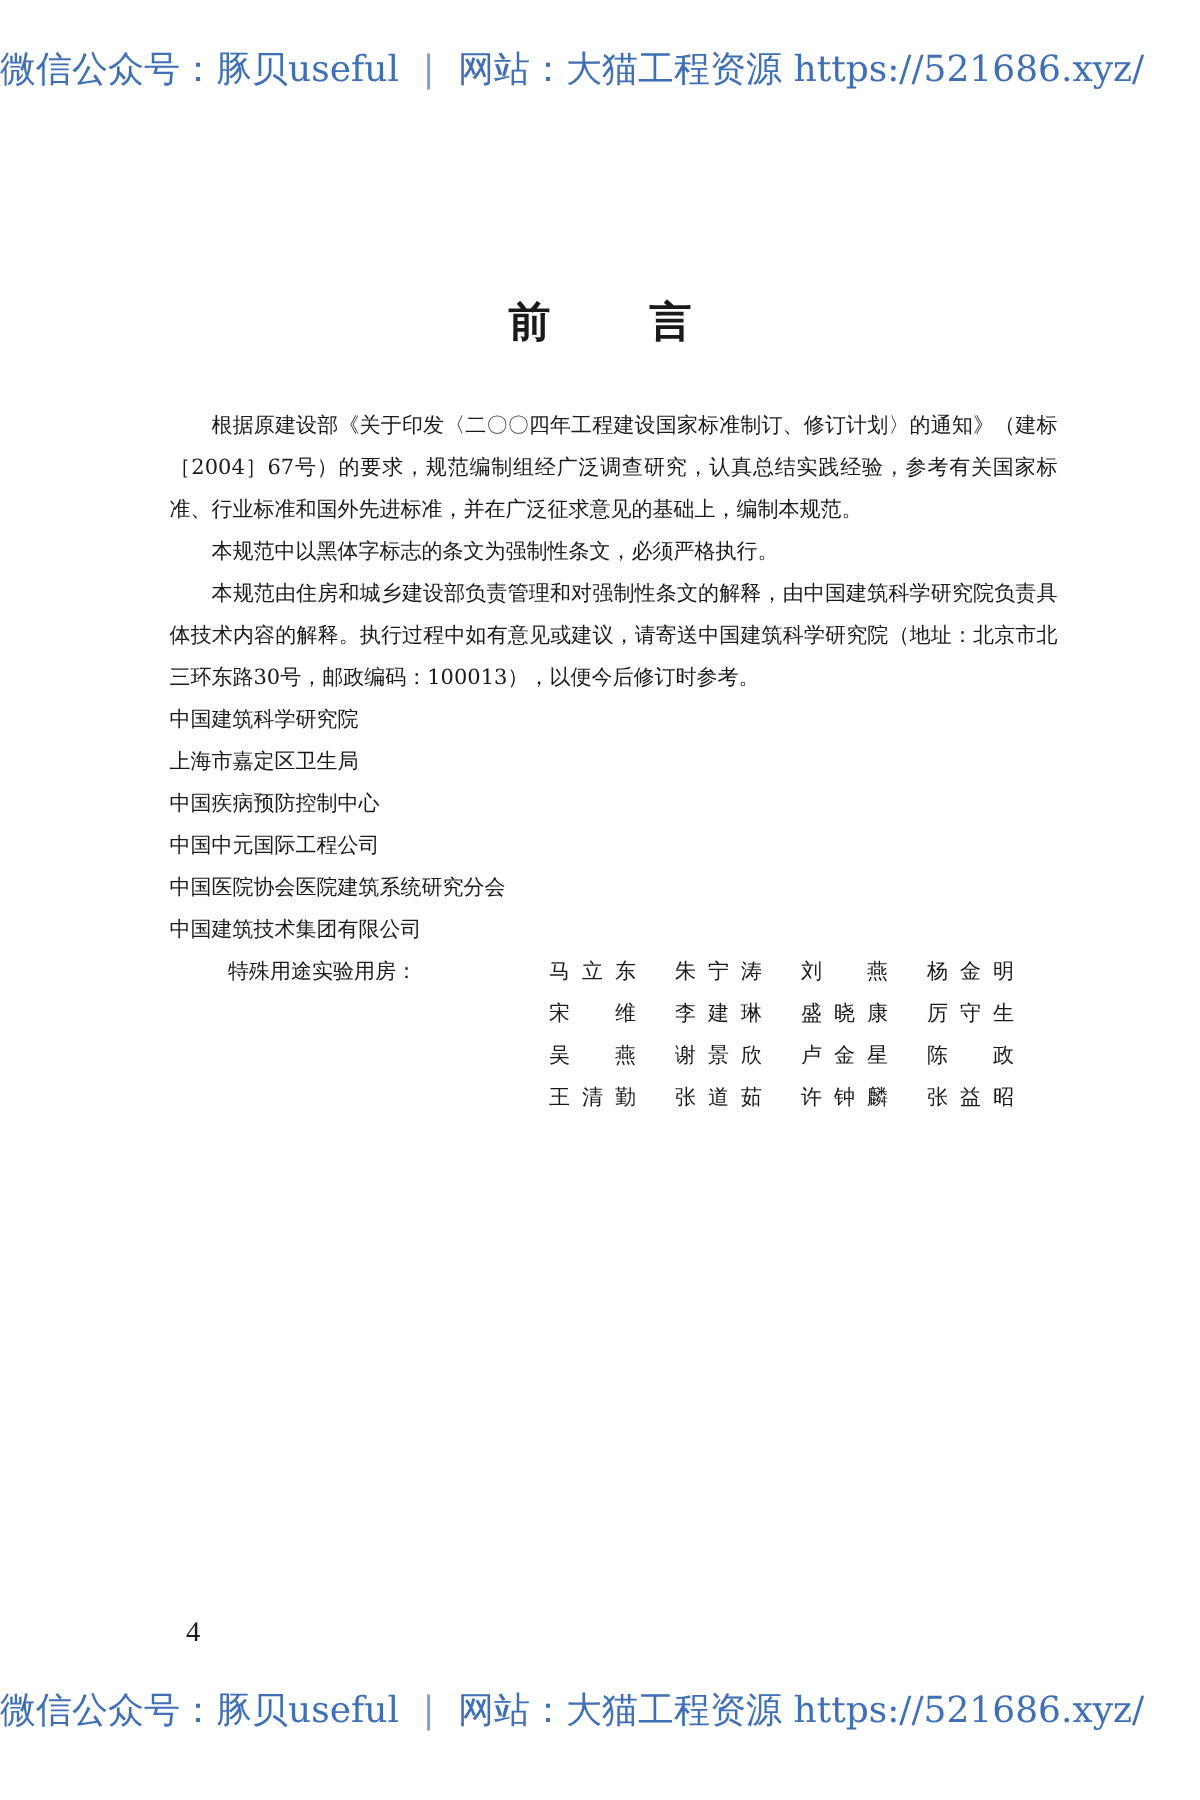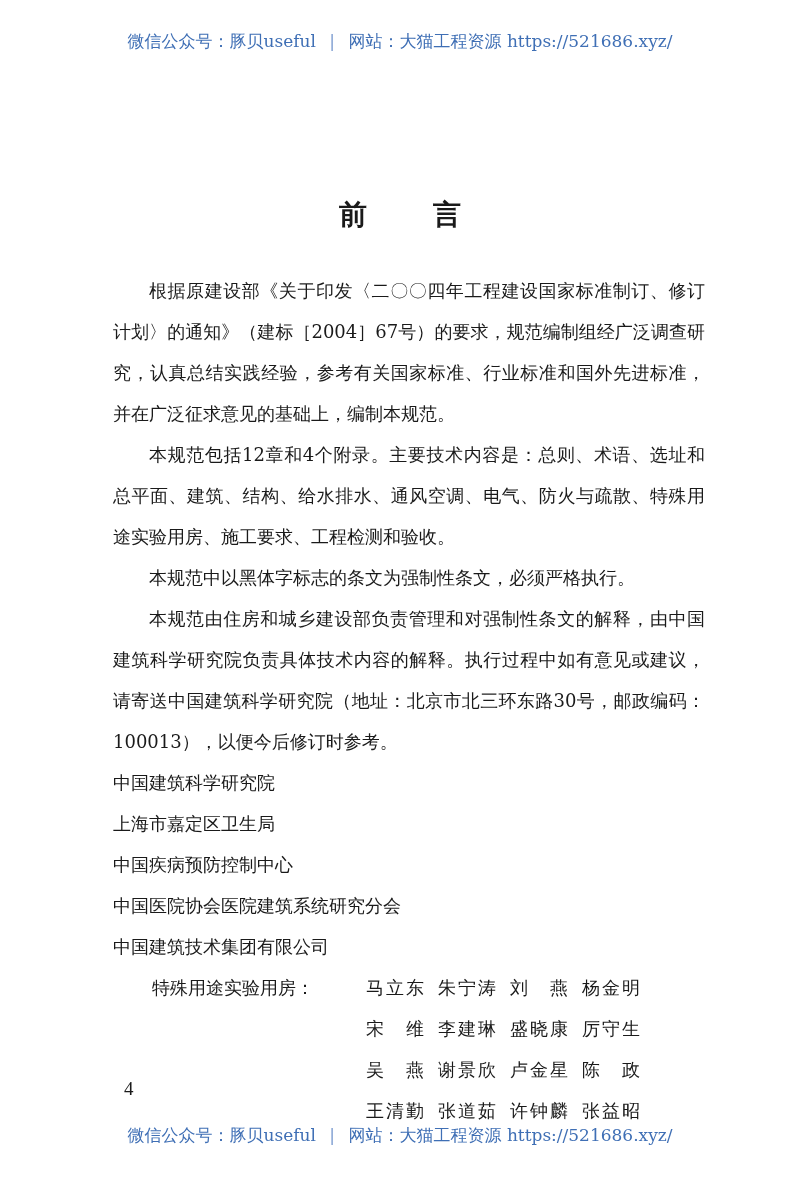--- a/index.html
+++ b/index.html
@@ -2,46 +2,46 @@
 <html><head>
 <meta charset="utf-8">
 <style>
   html, body { margin: 0; padding: 0; background: #ffffff; }
   body {
     width: 800px; height: 1200px; position: relative; overflow: hidden;
     font-family: "DejaVu Serif", "Liberation Serif", serif;
     color: #1a1a1a;
   }
   .watermark {
-    position: absolute; left: 0; width: 800px; text-align: center;
+    position: absolute; left: 0; width: 800px; 
     font-family: "DejaVu Serif", "Liberation Serif", serif;
-    font-size: 17px; color: #3f6fb5; letter-spacing: 0px; white-space: nowrap;
+    font-size: 24px; color: #3f6fb5; letter-spacing: 0px; white-space: nowrap;
   }
   .wm-top { top: 30px; }
   .wm-bottom { top: 1124px; }
   .wm-sep { display: inline-block; margin: 0 8px; color: #7a9bd0; }
   .title {
     position: absolute; top: 196px; left: 0; width: 800px; text-align: center;
     font-family: Liberation Mono, monospace;
     font-weight: bold; font-size: 28px; letter-spacing: 0;
   }
   .title span { display: inline-block; }
   .title .gap { width: 66px; }
   .body {
     position: absolute; top: 270px; left: 113px; width: 592px;
-    font-size: 18px; line-height: 41px;
+    font-size: 14px; line-height: 28px;
   }
   .para { text-indent: 2em; margin: 0; text-align: justify; text-align-last: left; }
   .credits { margin-top: 0; }
   .credit-row { display: flex; }
   .credit-label { width: 253px; padding-left: 39px; box-sizing: border-box; white-space: nowrap; }
   .credit-label.spaced { letter-spacing: 7px; }
   .credit-values { flex: 1; }
   .credit-value { display: block; }
-  .names { display: grid; grid-template-columns: 72px 72px 72px 72px; column-gap: 0; }
+  .names { display: grid; grid-template-columns: 72px 72px 72px 72px; column-gap: 12px; }
   .name-cell { white-space: nowrap; text-align: justify; text-align-last: justify; width: 58px; }
   .page-number {
     position: absolute; top: 1078px; left: 124px; font-size: 19px;
     font-family: "Liberation Serif", "DejaVu Serif", serif;
   }
 </style>
 </head>
 <body>
 
 <div class="watermark wm-top">
@@ -49,34 +49,34 @@
   <span class="wm-sep">|</span>
   <span>网站：大猫工程资源 https://521686.xyz/</span>
 </div>
 
 <div class="title">
   <span>前</span><span class="gap"></span><span>言</span>
 </div>
 
 <div class="body">
   <p class="para">根据原建设部《关于印发〈二〇〇四年工程建设国家标准制订、修订计划〉的通知》（建标［2004］67号）的要求，规范编制组经广泛调查研究，认真总结实践经验，参考有关国家标准、行业标准和国外先进标准，并在广泛征求意见的基础上，编制本规范。</p>
-  <p class="para">本规范包括12章和4个附录。主要技术内容是：总则、术语、选址和总平面、建筑、结构、给水排水、通风空调、电气、防火与疏散、特殊用途实验用房、施工要求、工程检测和验收。</p>
   <p class="para">本规范中以黑体字标志的条文为强制性条文，必须严格执行。</p>
   <p class="para">本规范由住房和城乡建设部负责管理和对强制性条文的解释，由中国建筑科学研究院负责具体技术内容的解释。执行过程中如有意见或建议，请寄送中国建筑科学研究院（地址：北京市北三环东路30号，邮政编码：100013），以便今后修订时参考。</p>
 
   <div class="credits">
     <div class="credit-row">
       <span class="credit-values">
         <span class="credit-value">中国建筑科学研究院</span>
       </span>
     </div>
     <div class="credit-row">
       <span class="credit-values">
         <span class="credit-value">上海市嘉定区卫生局</span>
         <span class="credit-value">中国疾病预防控制中心</span>
+        <span class="credit-value">中国中元国际工程公司</span>
         <span class="credit-value">中国医院协会医院建筑系统研究分会</span>
         <span class="credit-value">中国建筑技术集团有限公司</span>
       </span>
     </div>
     <div class="credit-row">
       <span class="credit-label">特殊用途实验用房：</span>
       <span class="credit-values names">
         <span class="name-cell">马立东</span>
         <span class="name-cell">朱宁涛</span>
         <span class="name-cell">刘燕</span>

